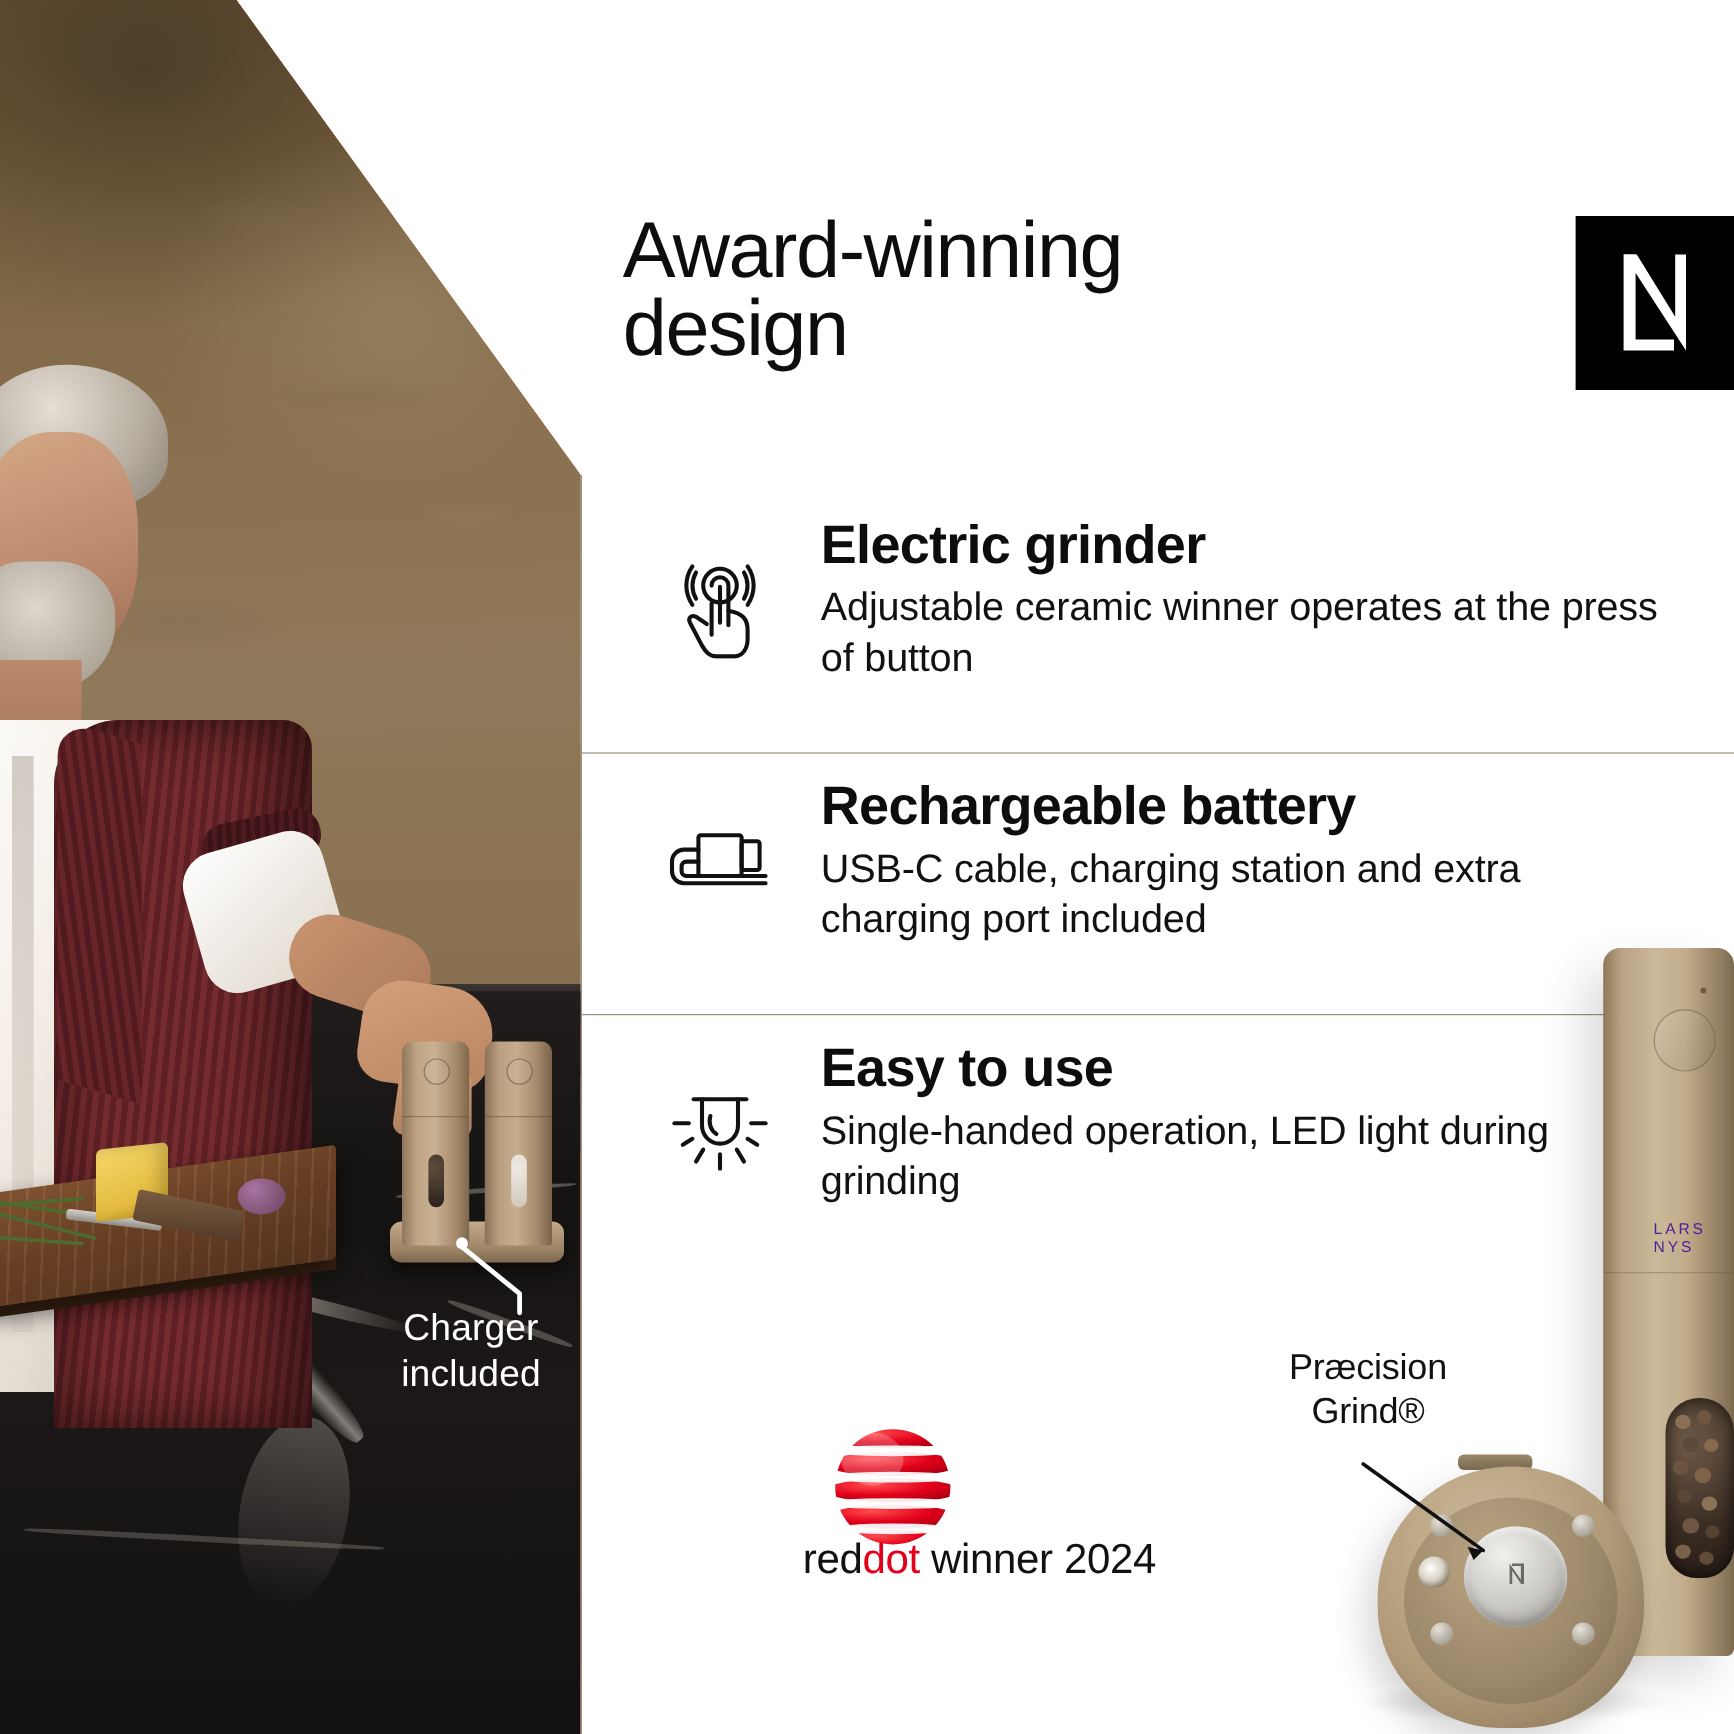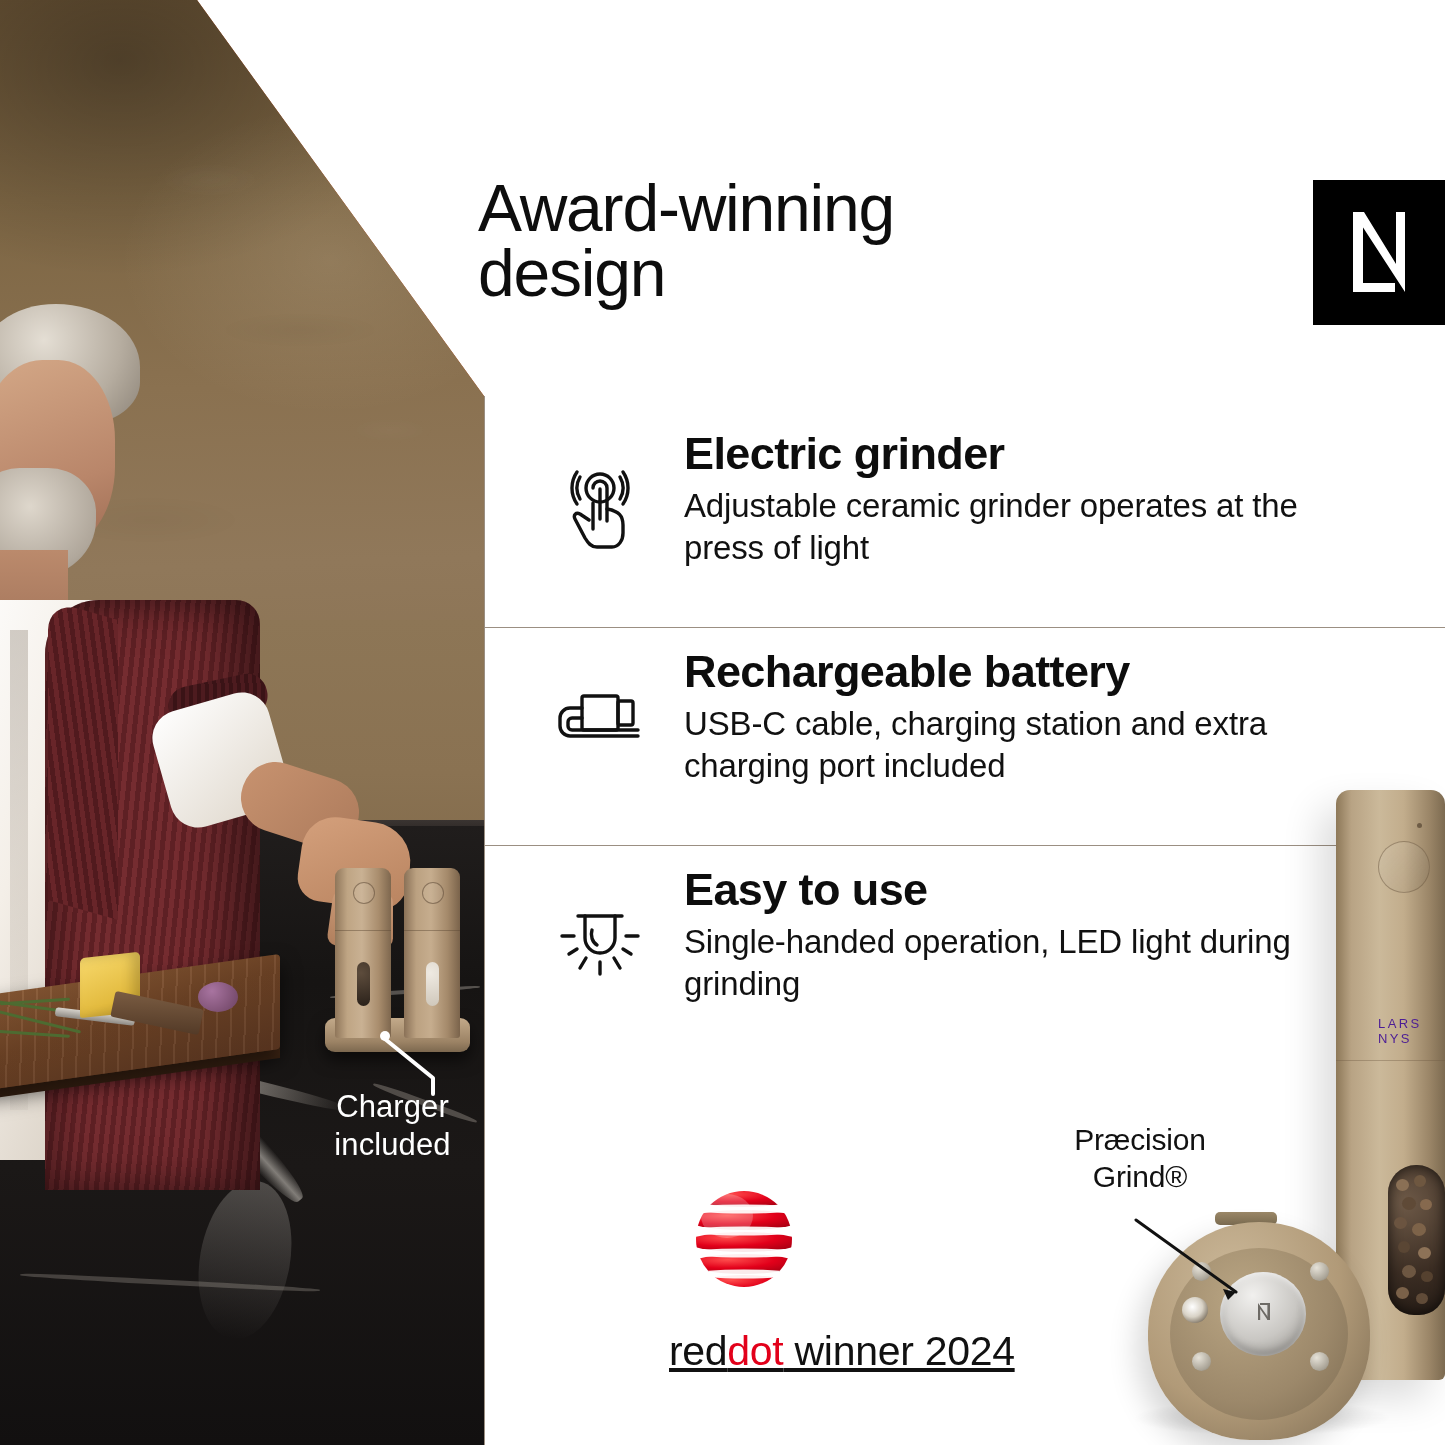--- a/index.html
+++ b/index.html
@@ -147,21 +147,21 @@
   .logo svg{display:block;}
 
   .feat{position:absolute;left:484px;width:1093px;}
   .feat .ficon{position:absolute;left:74px;width:84px;display:flex;align-items:center;justify-content:center;}
   .feat .ftxt{position:absolute;left:200px;width:700px;}
   .ftitle{font-size:45px;line-height:1.06;letter-spacing:-.6px;color:#0d0d0d;font-weight:700;}
   .fdesc{font-size:33px;line-height:1.28;color:#111;margin-top:7px;letter-spacing:-.15px;}
 
   
   .reddot{position:absolute;left:689px;top:1184px;width:110px;height:110px;}
-  .rdtext{position:absolute;left:669px;top:1328px;font-size:41px;letter-spacing:-.3px;color:#111;text-decoration:underline;}
+  .rdtext{position:absolute;left:669px;top:1280px;font-size:35px;letter-spacing:-.3px;color:#111;}
   .rdtext .dot{color:#e2001a;}
 
   
   .prod{position:absolute;left:1336px;top:790px;width:109px;height:590px;
     border-radius:14px 14px 6px 6px;
     background:linear-gradient(90deg,#8d7858 0%,#b8a384 14%,#cbb99a 40%,#c2ad8c 62%,#9a8567 86%,#7c6a50 100%);
     box-shadow:-16px 18px 38px rgba(0,0,0,.14);}
   .pbtn{position:absolute;left:1378px;top:841px;width:50px;height:50px;border-radius:50%;
     border:1.5px solid rgba(110,90,66,.5);
     background:linear-gradient(140deg,rgba(255,255,255,.10),rgba(0,0,0,.05));}
@@ -262,21 +262,21 @@
       <path d="M25 9 L73 48 L73 64" stroke="#ffffff" stroke-width="4" fill="none" stroke-linecap="round" stroke-linejoin="round"></path>
     </svg>
     <div class="charger-txt" style="white-space:pre-line;">Charger
 included</div>
   </div>
 
   <div class="vrule"></div>
   <div class="hrule" style="top:627px;"></div>
   <div class="hrule" style="top:845px;"></div>
 
-  <div class="headline" style="white-space:pre-line;">Award-winning
+  <div class="headline" style="white-space:pre-line;margin-left:41px;">Award-winning
 design</div>
 
   <div class="logo">
     <svg width="132" height="145" viewBox="0 0 132 145" aria-hidden="true">
       <path d="M40 32 L40 112 L82 112 L82 103 L50 103 L50 32 Z" fill="#fff"></path>
       <path d="M40 32 L92 112 L92 32 L83 32 L83 84 L51 32 Z" fill="#fff"></path>
     </svg>
   </div>
 
   <div class="feat" style="top:430px;height:197px;">
@@ -290,21 +290,21 @@
           <path d="M60 7 A28 28 0 0 1 60 39"></path>
           <path d="M37 24 v30"></path>
           <path d="M30 23 a7 7 0 0 1 14 0 v33"></path>
           <path d="M44 44 c12 2 16 7 16 16 v8 c0 7 -4 14 -11 14 h-15 c-6 0 -9 -4 -12 -9 l-10 -19 c-2 -4 1 -7 5 -5 l9 6"></path>
           <path d="M30 38 v26"></path>
         </g>
       </svg>
     </div>
     <div class="ftxt" style="top:0;">
       <div class="ftitle">Electric grinder</div>
-      <div class="fdesc">Adjustable ceramic grinder operates at the press of light</div>
+      <div class="fdesc">Adjustable ceramic winner operates at the press of button</div>
     </div>
   </div>
 
   <div class="feat" style="top:866px;height:197px;">
     <div class="ficon" style="top:38px;">
       <svg width="84" height="80" viewBox="0 0 84 80">
         <g fill="none" stroke="#111" stroke-width="3.4" stroke-linecap="round" stroke-linejoin="round">
           <path d="M20 12 H64"></path>
           <path d="M27 12 v22 a15 15 0 0 0 30 0 v-22"></path>
           <path d="M34 26 a10 12 0 0 0 5 15"></path>

